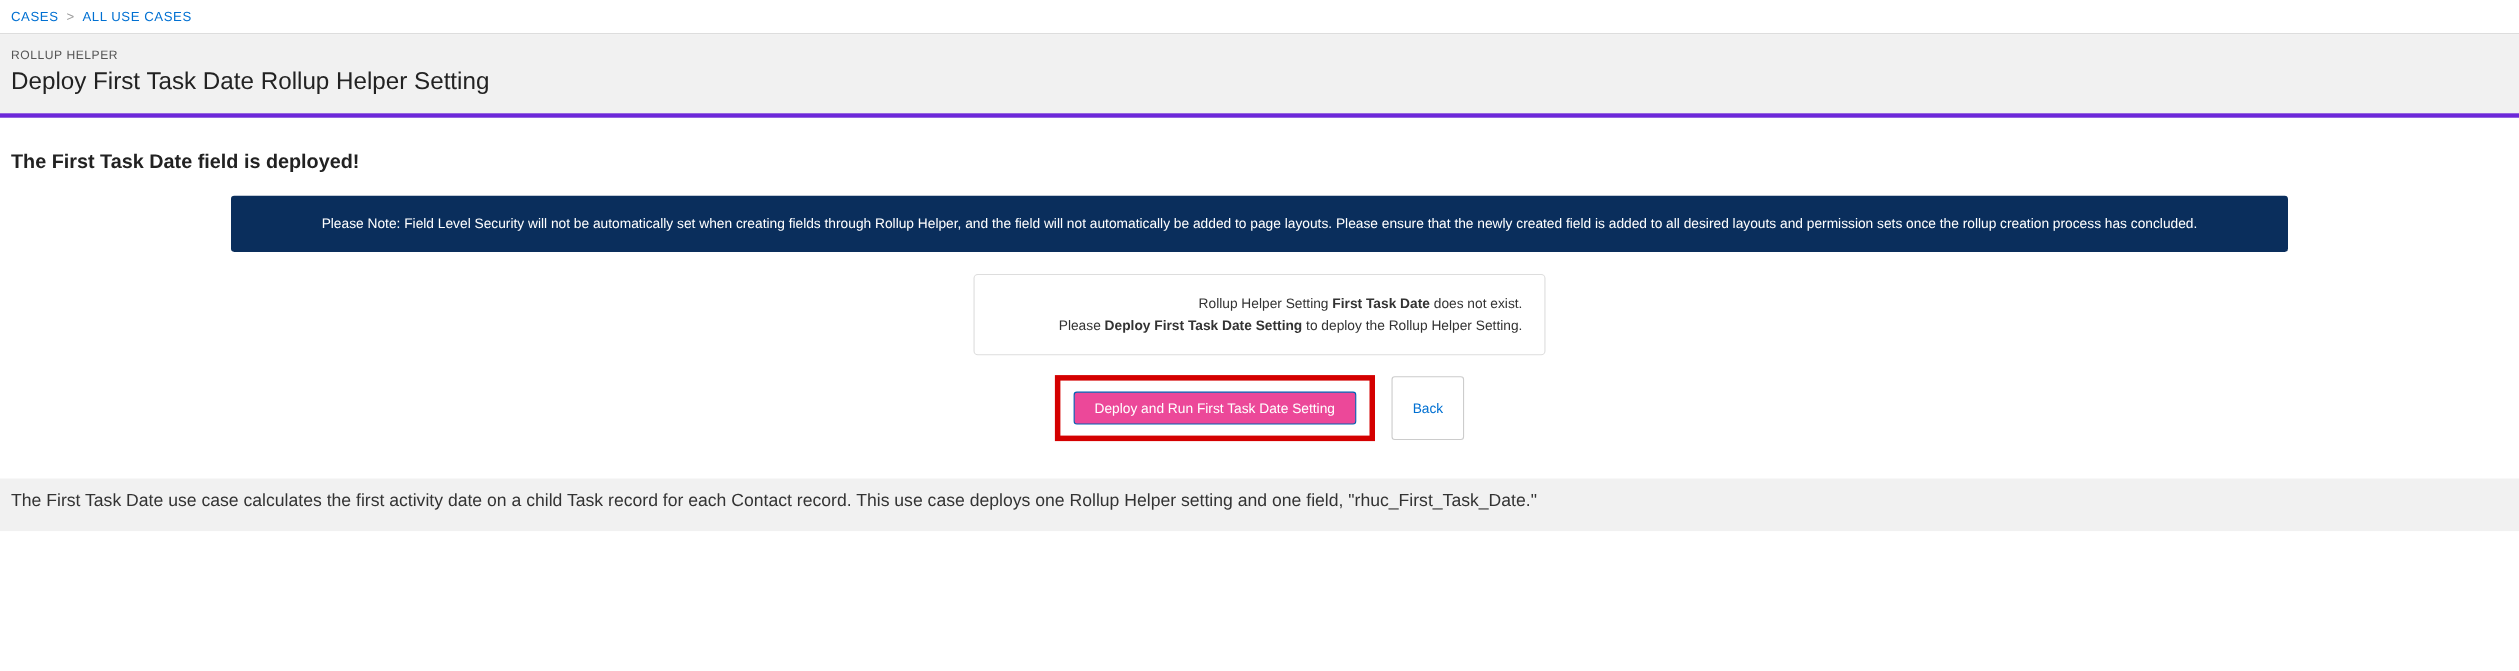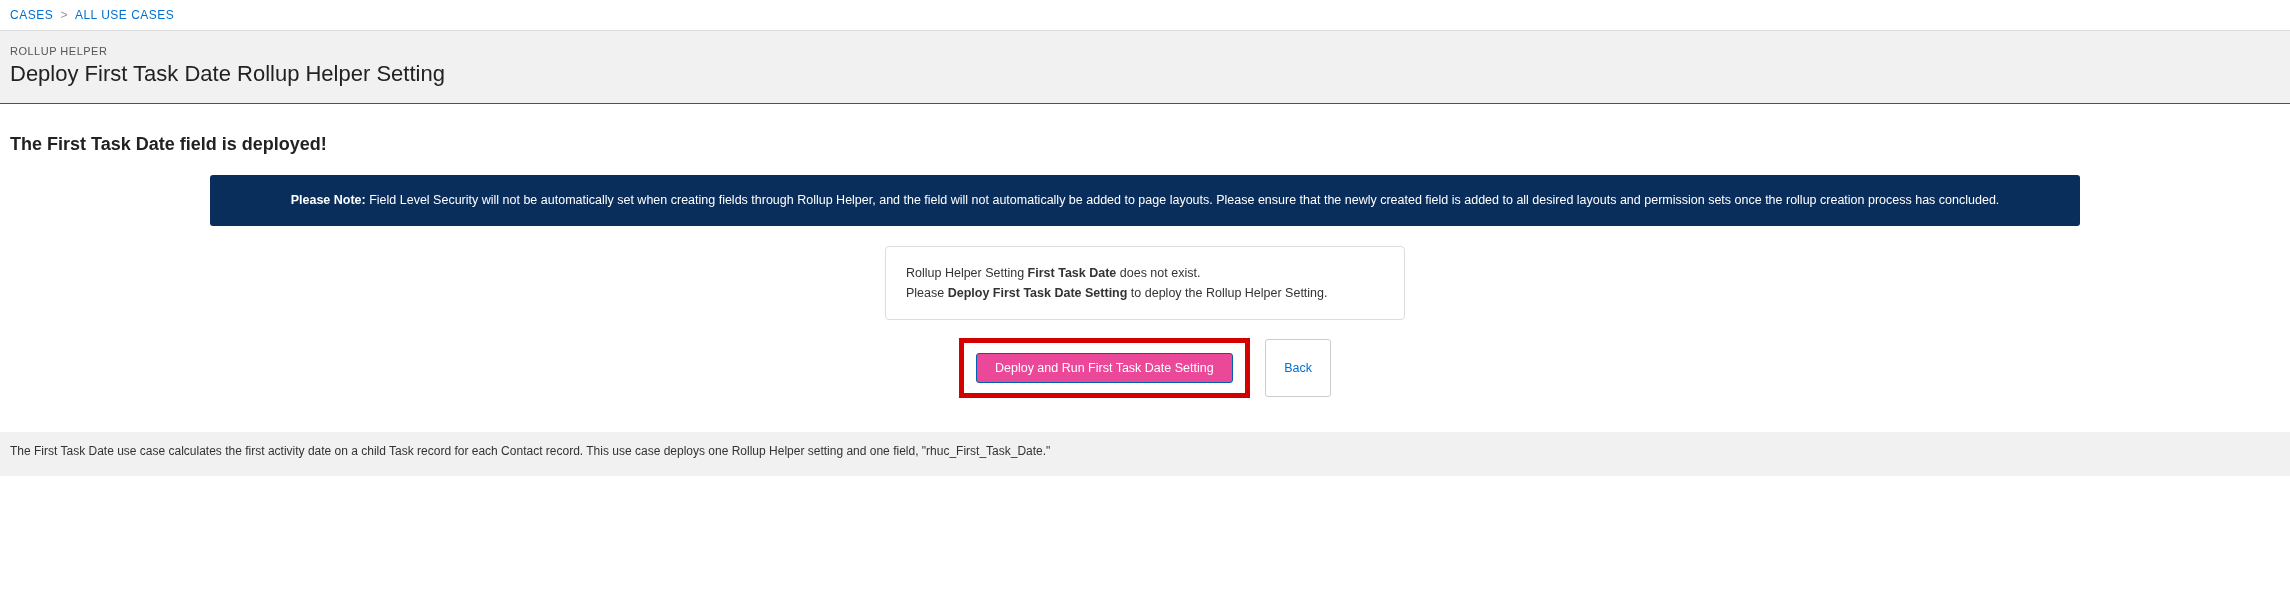--- a/index.html
+++ b/index.html
@@ -16,21 +16,21 @@
       border-bottom: 1px solid #ddd;
     }
     .breadcrumb a {
       color: #0070d2;
       text-decoration: none;
       letter-spacing: 0.5px;
     }
     .breadcrumb .sep { color: #999; margin: 0 4px; }
     .header-band {
       background: #f1f1f1;
-      border-bottom: 1px solid #6d28d9;
+      border-bottom: 4px solid #6d28d9;
       padding: 14px 10px 16px 10px;
     }
     .eyebrow {
       font-size: 11px;
       letter-spacing: 0.5px;
       color: #555;
       margin-bottom: 4px;
     }
     .page-title {
       font-size: 22px;
@@ -49,28 +49,28 @@
     .notice-bar {
       background: #0a2e5c;
       color: #fff;
       padding: 16px 30px;
       margin: 0 200px 20px 200px;
       border-radius: 3px;
       text-align: center;
       font-size: 12.5px;
       line-height: 1.5;
     }
-    .notice-bar b { font-weight: 700; }
+    .notice-bar b { font-weight: 400; }
     .instruction-box {
       border: 1px solid #ddd;
       border-radius: 4px;
       width: 520px;
       margin: 0 auto 18px auto;
       padding: 16px 20px;
-      text-align: left;
+      text-align: right;
       font-size: 12.5px;
       line-height: 1.6;
       color: #333;
     }
     .instruction-box b { font-weight: 700; }
     .button-row {
       text-align: center;
       margin: 0 auto;
     }
     .button-highlight-wrap {
@@ -104,21 +104,21 @@
       background: #f1f1f1;
       margin-top: 24px;
       padding: 12px 10px 18px 10px;
     }
     .desc-title {
       font-size: 15px;
       font-weight: 700;
       margin-bottom: 4px;
     }
     .desc-body {
-      font-size: 12px;
+      font-size: 16px;
       color: #333;
     }
   </style>
 </head>
 <body>
 
 <div class="breadcrumb">
   <a href="#">CASES</a>
   <span class="sep">&gt;</span>
   <a href="#">ALL USE CASES</a>

